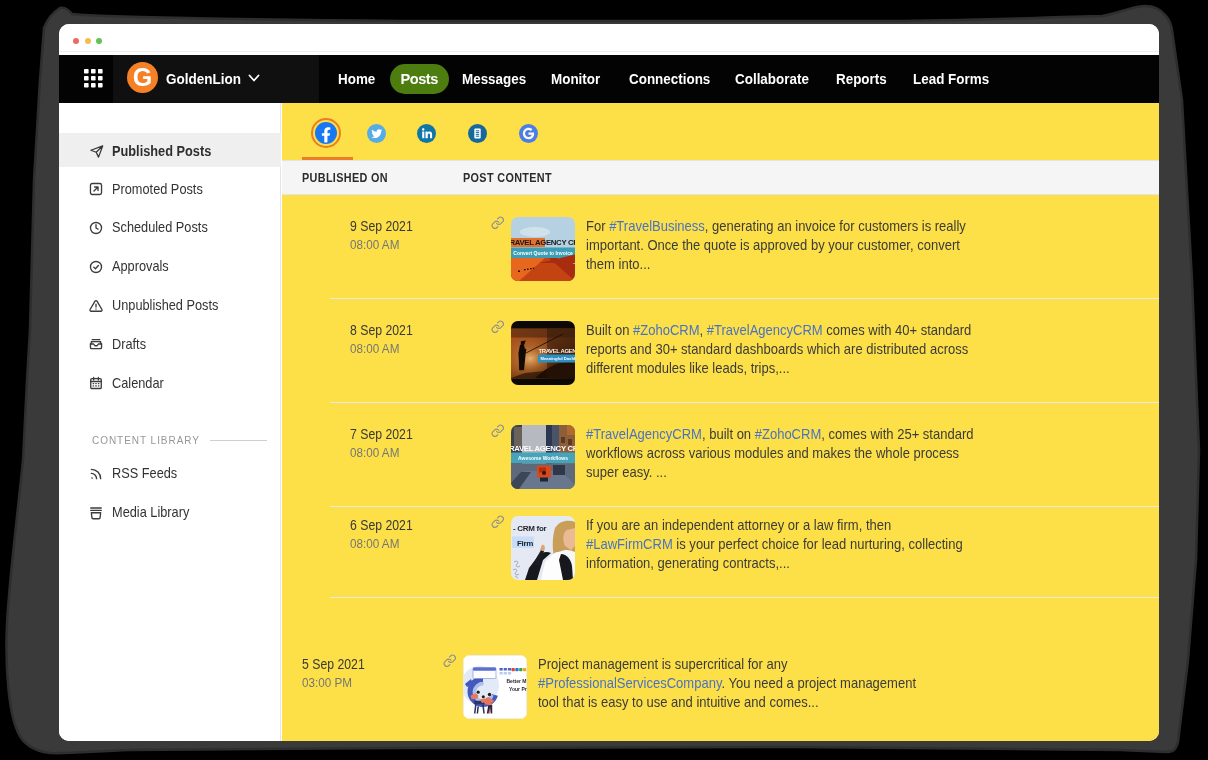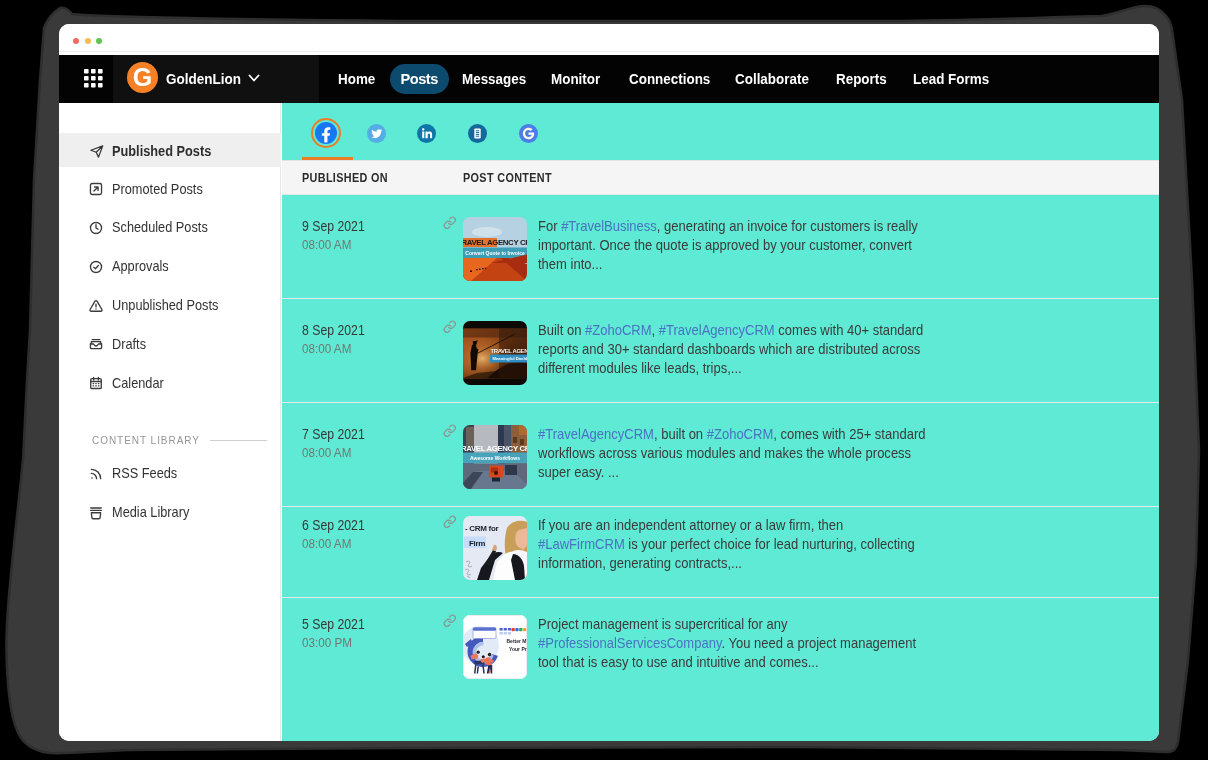--- a/index.html
+++ b/index.html
@@ -17,40 +17,40 @@
   #nav { position:absolute; left:0; top:31px; width:100%; height:48px; background:#030303; }
   #brandbg { position:absolute; left:54px; top:0; width:206px; height:48px; background:#101010; }
   #grid { position:absolute; left:25px; top:14px; }
   #logo { position:absolute; left:68px; top:7px; width:31px; height:31px; border-radius:50%;
     background:#f58025; color:#fff; font-weight:bold; font-size:25px; text-align:center; line-height:30px; }
   #brand { position:absolute; left:107px; top:0; height:48px; line-height:48px; color:#fff;
     font-size:15px; font-weight:bold; transform:scaleX(0.9); transform-origin:0 50%; }
   #chev { position:absolute; left:189px; top:19px; }
   .navitem { position:absolute; top:0; height:48px; line-height:48px; color:#fff;
     font-size:14.6px; font-weight:bold; transform:scaleX(0.92); transform-origin:0 50%; }
-  #pill { position:absolute; left:330.7px; top:8.5px; width:59px; height:30px; background:#0c4a6e;
+  #pill { position:absolute; left:330.7px; top:8.5px; width:59px; height:30px; background:#4d7c0f;
     border-radius:15px; color:#fff; font-size:14.6px; font-weight:bold; text-align:center; line-height:30px; letter-spacing:-0.5px; }
   
   #sidebar { position:absolute; left:0; top:79px; width:222px; height:638px; background:#fff;
     border-right:1px solid #e5e5e5; }
   #selrow { position:absolute; left:0; top:30px; width:222px; height:34px; background:#efeff0; }
   .sitem { position:absolute; left:52.5px; font-size:14.5px; color:#333333; white-space:nowrap; transform:scaleX(0.88); transform-origin:0 0; }
   .sicon { position:absolute; left:30px; }
   #libhead { position:absolute; left:32.5px; top:330.5px; font-size:11.5px; color:#979797; letter-spacing:1.1px; transform:scaleX(0.87); transform-origin:0 0; }
   #libline { position:absolute; left:151px; top:337px; width:57px; height:1px; background:#cfcfcf; }
   
-  #content { position:absolute; left:223px; top:79px; width:877px; height:638px; background:#5eead4; }
+  #content { position:absolute; left:223px; top:79px; width:877px; height:638px; background:#fde047; }
   .chanicon { position:absolute; top:11px; }
   #fbring { position:absolute; left:29.4px; top:15.3px; width:30px; height:30px; border:2.2px solid #ec7c26; border-radius:50%; box-sizing:border-box; }
   #underline { position:absolute; left:19.5px; top:54px; width:51px; height:2.8px; background:#ec7c26; }
   #thead { position:absolute; left:0; top:56.5px; width:877px; height:35px; background:#f5f5f6;
     border-top:1px solid #e4e4e4; border-bottom:1px solid #e4e4e4; }
   .th { position:absolute; top:10px; font-size:12.3px; font-weight:bold; color:#2b2b2b; letter-spacing:0.4px; transform:scaleX(0.88); transform-origin:0 0; }
   .row { position:absolute; left:0; width:877px; height:104px; }
-  .rsep { border-bottom:1px solid #e9e9e9; }
+  .rsep { border-bottom:1px solid #e9e9e9;margin-left:48px; }
   .rdate { position:absolute; left:20px; top:23px; font-size:14.6px; color:#383838; transform:scaleX(0.84); transform-origin:0 0; }
   .rtime { position:absolute; left:20px; top:43px; font-size:12.3px; color:#757575; transform:scaleX(0.95); transform-origin:0 0; }
   .rlink { position:absolute; left:160.5px; top:21px; }
   .thumb { position:absolute; left:180.5px; top:22px; width:64px; height:64px; border-radius:7px; overflow:hidden; }
   .rtext { position:absolute; left:255.5px; top:22px; font-size:14.3px; color:#3b3b3b; line-height:19px; white-space:nowrap; transform:scaleX(0.91); transform-origin:0 0; }
   .rtext a { color:#4a72c2; text-decoration:none; }
 </style>
 </head>
 <body>
 <div id="stage">
@@ -296,21 +296,21 @@
           <path d="M29 34 L31 28.5 L33.5 29.5 L32.5 35 Z" fill="#d9a47c"></path>
           <path d="M29.5 33 C31 30 34 30 34 32 L33 35 Z" fill="#d9a47c"></path>
           <g stroke="#8e96a6" stroke-width="0.8" fill="none">
             <path d="M3 46 C6 44 8 46 6 48 C4 50 6 52 9 50"></path>
             <path d="M2 54 C5 52 7 54 5 56 C3 58 5 60 8 58"></path>
             <path d="M4 60 l3 2"></path>
           </g>
         </svg></div>
         <div class="rtext">If you are an independent attorney or a law firm, then<br><a>#LawFirmCRM</a> is your perfect choice for lead nurturing, collecting<br>information, generating contracts,...</div>
       </div>
-      <div class="row" style="top:490px;">
+      <div class="row" style="top:530px;">
         <div class="rdate">5 Sep 2021</div>
           <div class="rtime">03:00 PM</div>
         <svg class="rlink" width="13.5" height="13.5" viewBox="0 0 24 24" fill="none" stroke="#909090" stroke-width="2.1" stroke-linecap="round">
             <path d="M10 13 a5 5 0 0 0 7.54 0.54 l3-3 a5 5 0 0 0 -7.07-7.07 l-1.72 1.71"></path>
             <path d="M14 11 a5 5 0 0 0 -7.54-0.54 l-3 3 a5 5 0 0 0 7.07 7.07 l1.71-1.71"></path>
           </svg>
         <div class="thumb" id="th5"><svg width="64" height="64" viewBox="0 0 64 64">
           <rect width="64" height="64" fill="#fff"></rect>
           <rect x="0.5" y="0.5" width="63" height="63" fill="none" stroke="#ececec"></rect>
           <circle cx="17" cy="30" r="19" fill="#e2eaf7"></circle>

